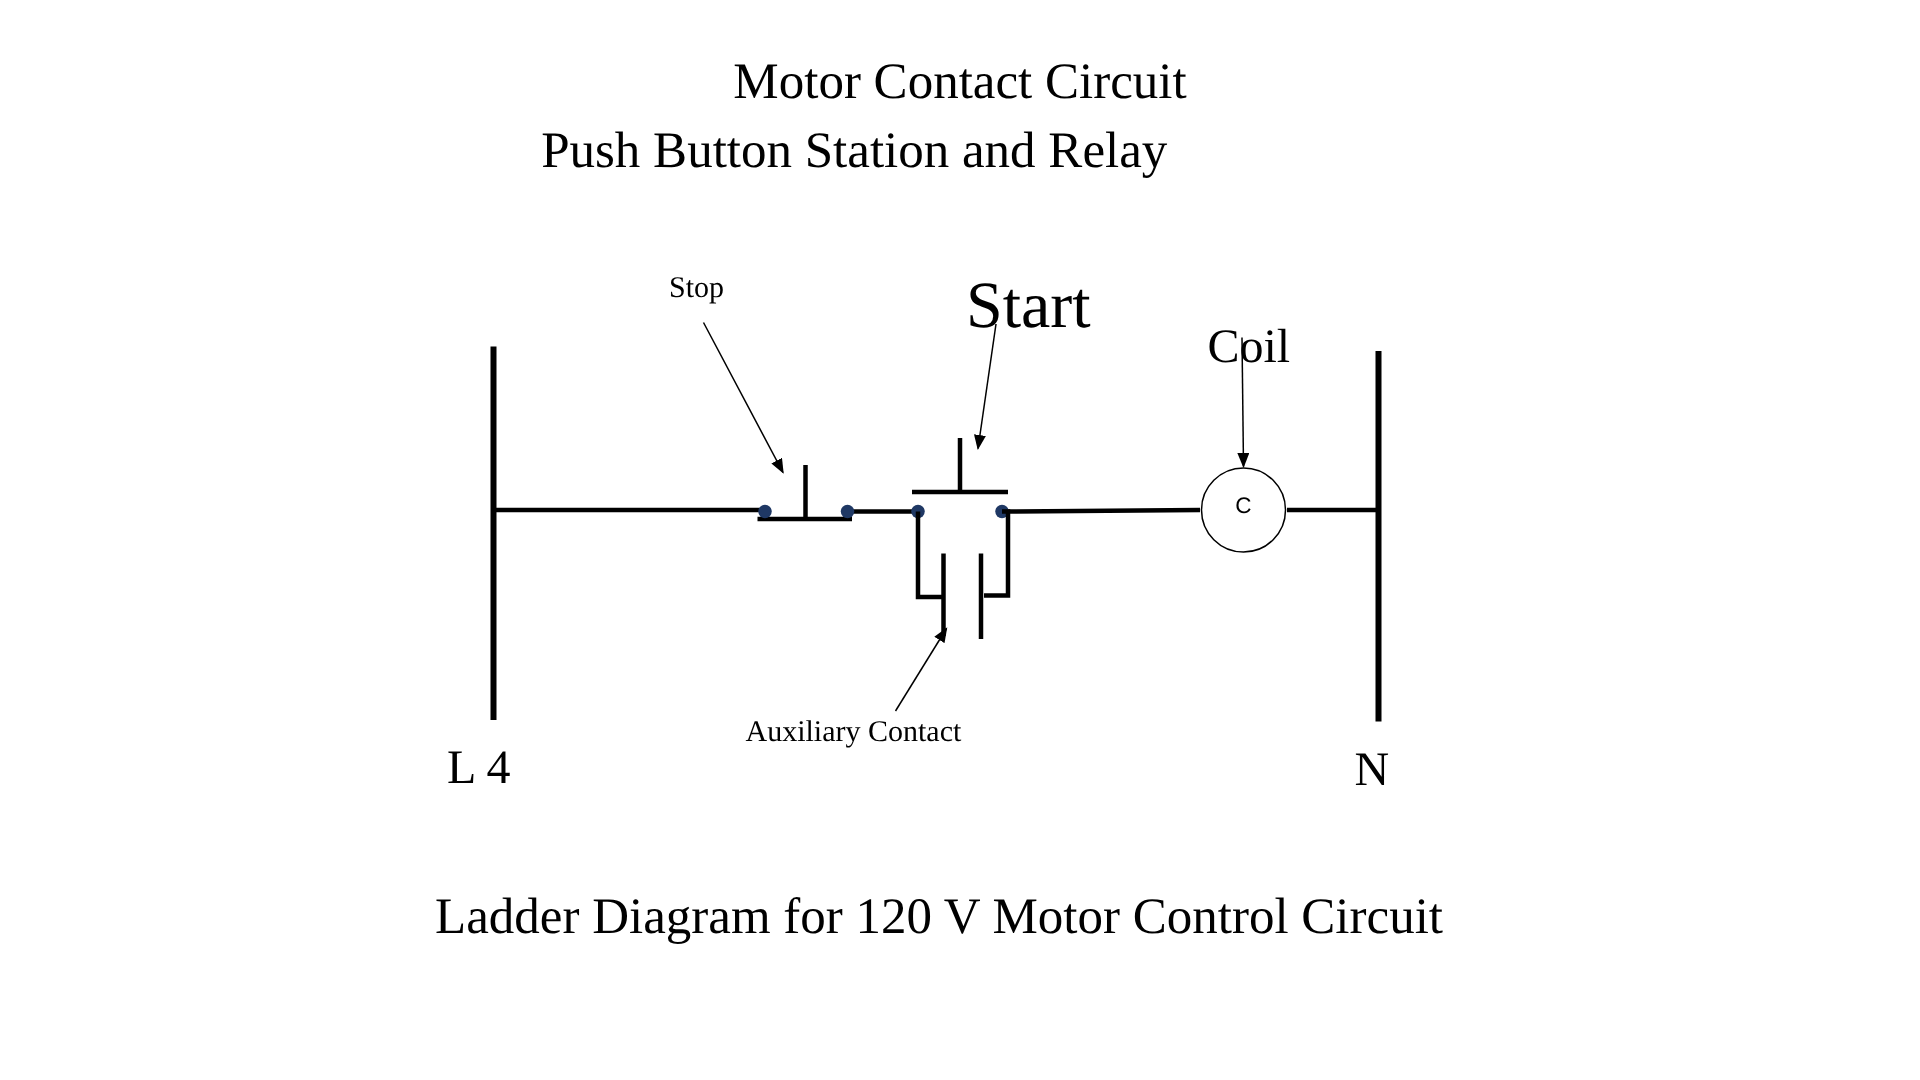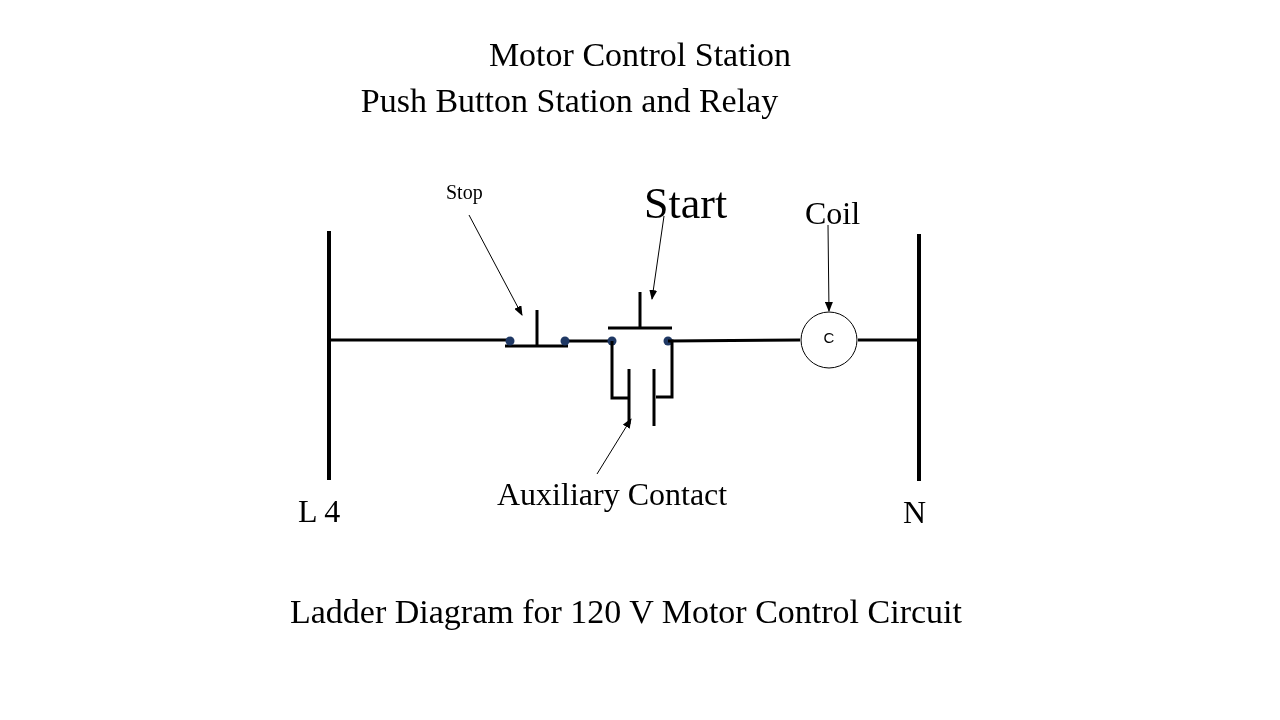--- a/index.html
+++ b/index.html
@@ -2,32 +2,32 @@
 <html><head>
   <meta charset="utf-8">
   <style>
     html, body { margin: 0; padding: 0; background: #ffffff; }
     body { width: 1280px; height: 720px; position: relative; overflow: hidden; font-family: "Liberation Serif", serif; color: #000; }
     .txt { position: absolute; white-space: nowrap; font-family: "Liberation Serif", serif; color: #000; line-height: 1; }
     #title1 { left: 0; width: 1280px; text-align: center; top: 38px; font-size: 34px; }
     #title2 { left: 0; width: 1139px; text-align: center; top: 84px; font-size: 34px; }
     #lbl-stop { left: 446px; top: 182px; font-size: 20px; }
     #lbl-start { left: 644px; top: 182px; font-size: 44px; }
-    #lbl-coil { left: 805px; top: 197px; font-size: 32px; }
-    #lbl-aux { left: 497px; top: 478px; font-size: 32px; }
+    #lbl-coil { left: 805px; top: 214px; font-size: 32px; }
+    #lbl-aux { left: 497px; top: 478px; font-size: 20px; }
     #lbl-l1 { left: 298px; top: 495px; font-size: 32px; }
     #lbl-n { left: 903px; top: 496px; font-size: 32px; }
     #caption { left: 0; width: 1252px; text-align: center; top: 595px; font-size: 34px; }
     #coil-letter { left: 800px; top: 330px; width: 58px; text-align: center; font-family: "Liberation Sans", sans-serif; font-size: 15px; }
     svg#diagram { position: absolute; left: 0; top: 0; }
   </style>
 </head>
 <body>
 
-<div class="txt" id="title1">Motor Control Station</div>
+<div class="txt" id="title1">Motor Contact Circuit</div>
 <div class="txt" id="title2">Push Button Station and Relay</div>
 
 <svg id="diagram" width="1280" height="720" viewBox="0 0 1280 720">
   <defs>
     <marker id="arrowhead" markerWidth="10" markerHeight="8" refX="9" refY="4" orient="auto" markerUnits="userSpaceOnUse">
       <path d="M0,0 L10,4 L0,8 Z" fill="#000"></path>
     </marker>
   </defs>
 
   <line x1="329" y1="231" x2="329" y2="480" stroke="#000" stroke-width="4"></line>

